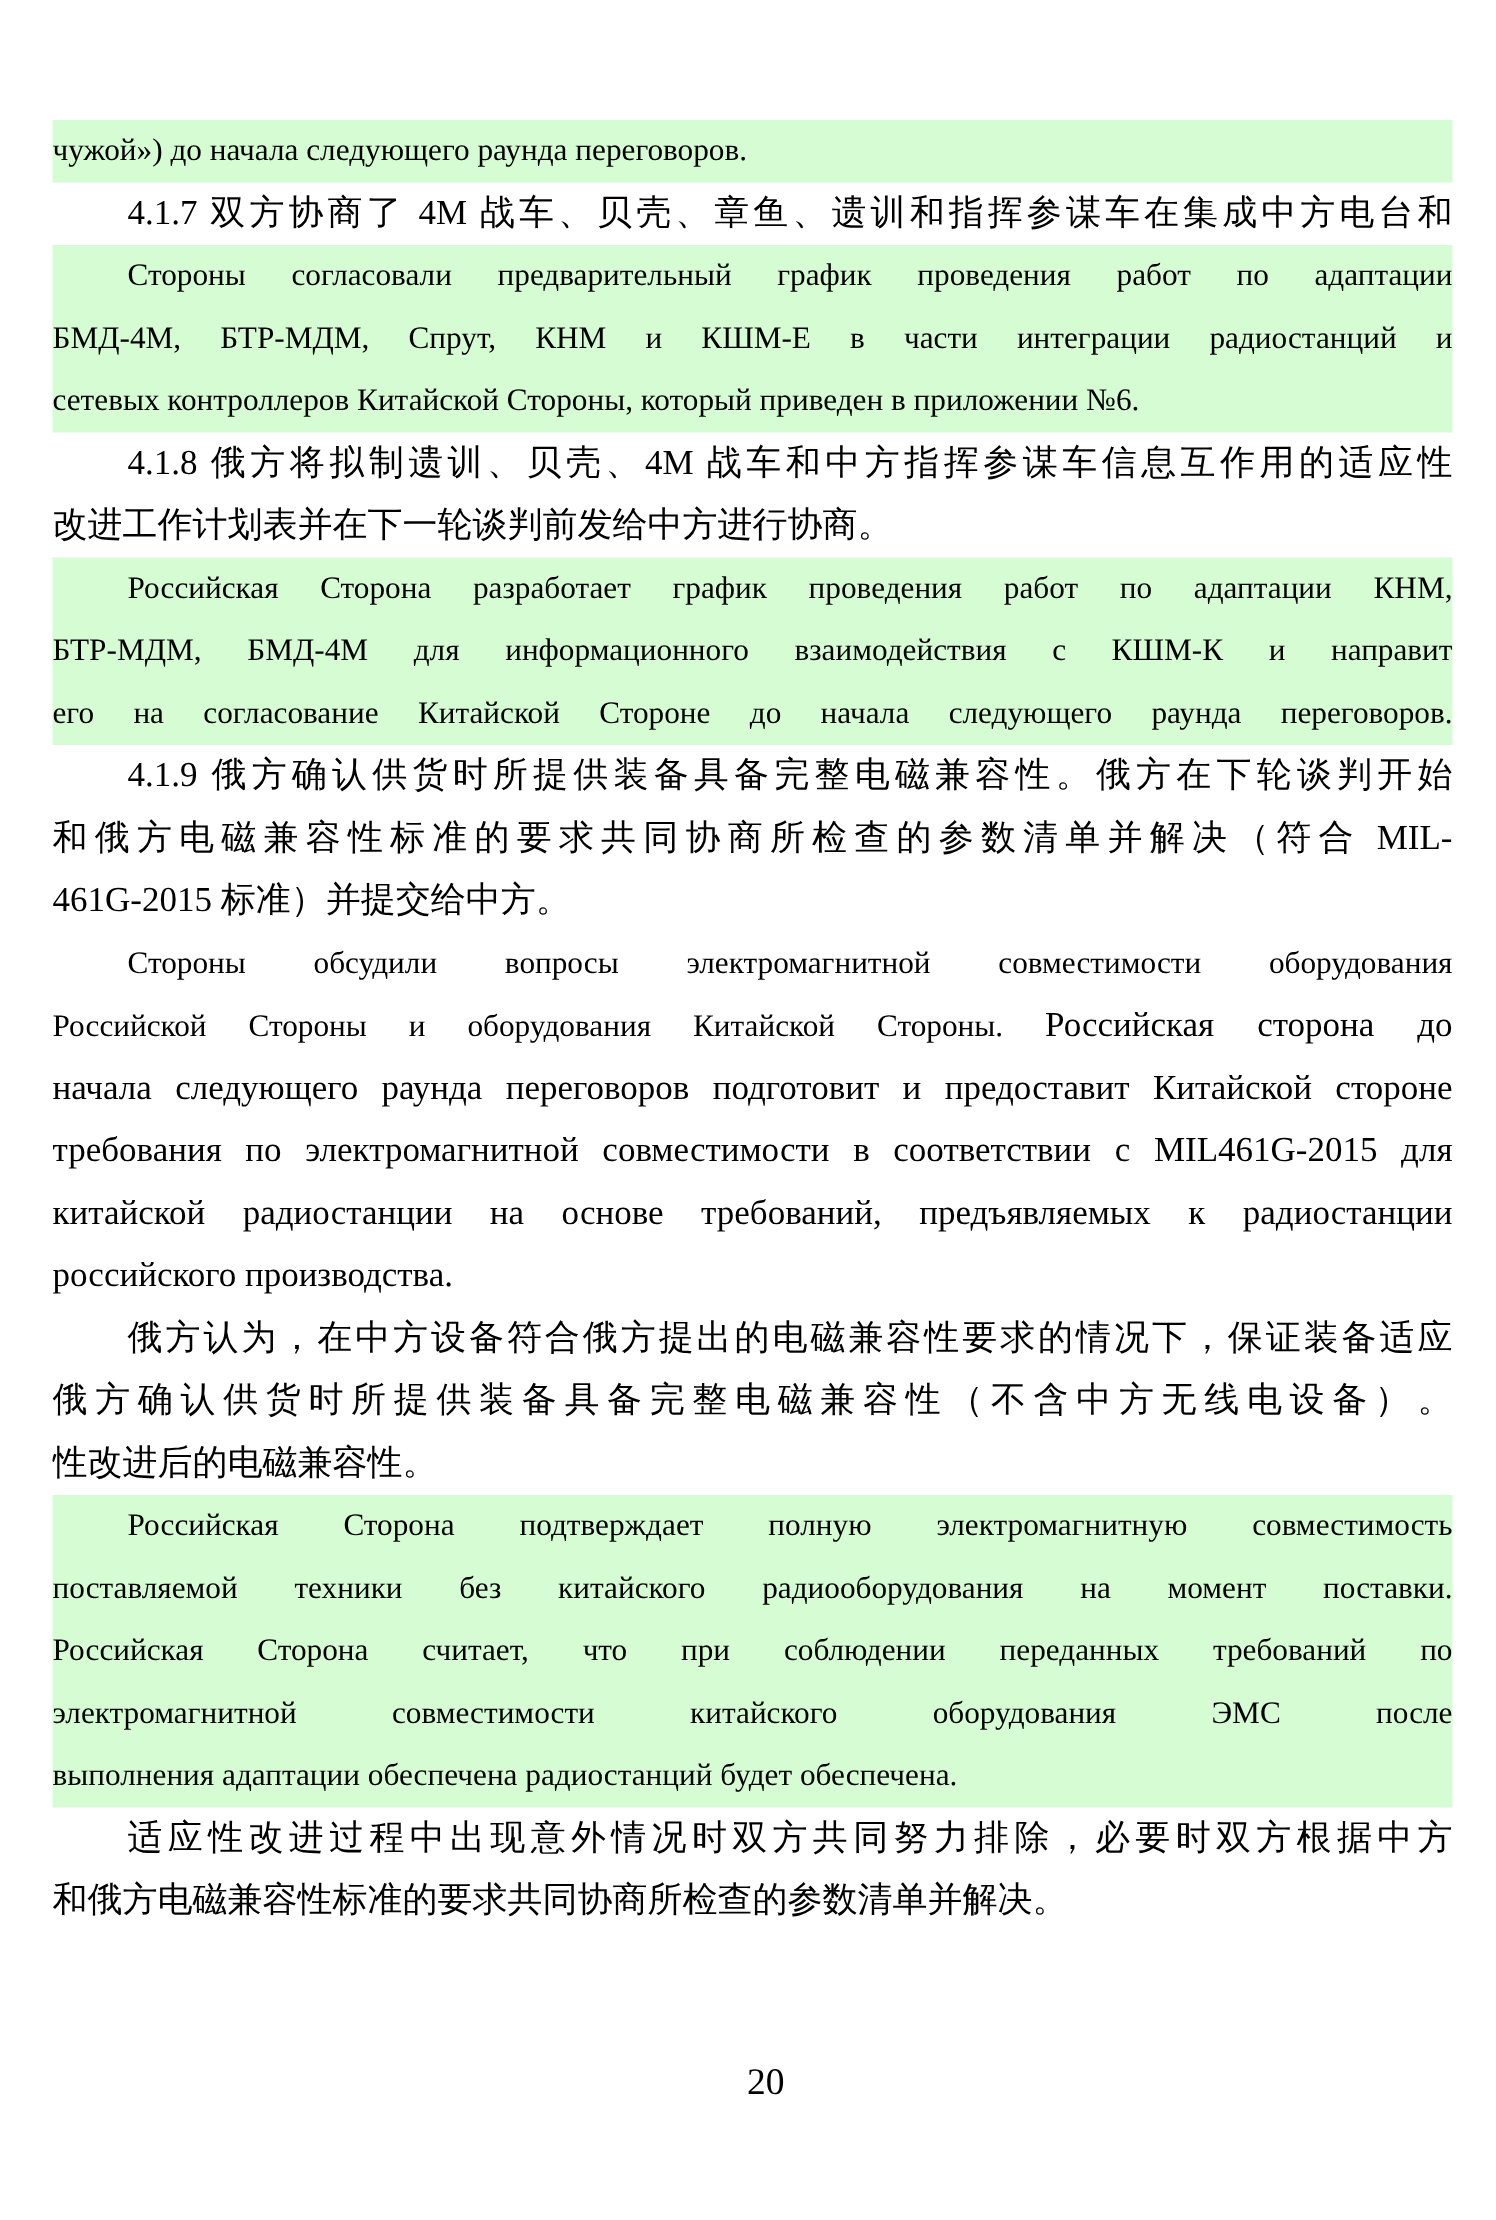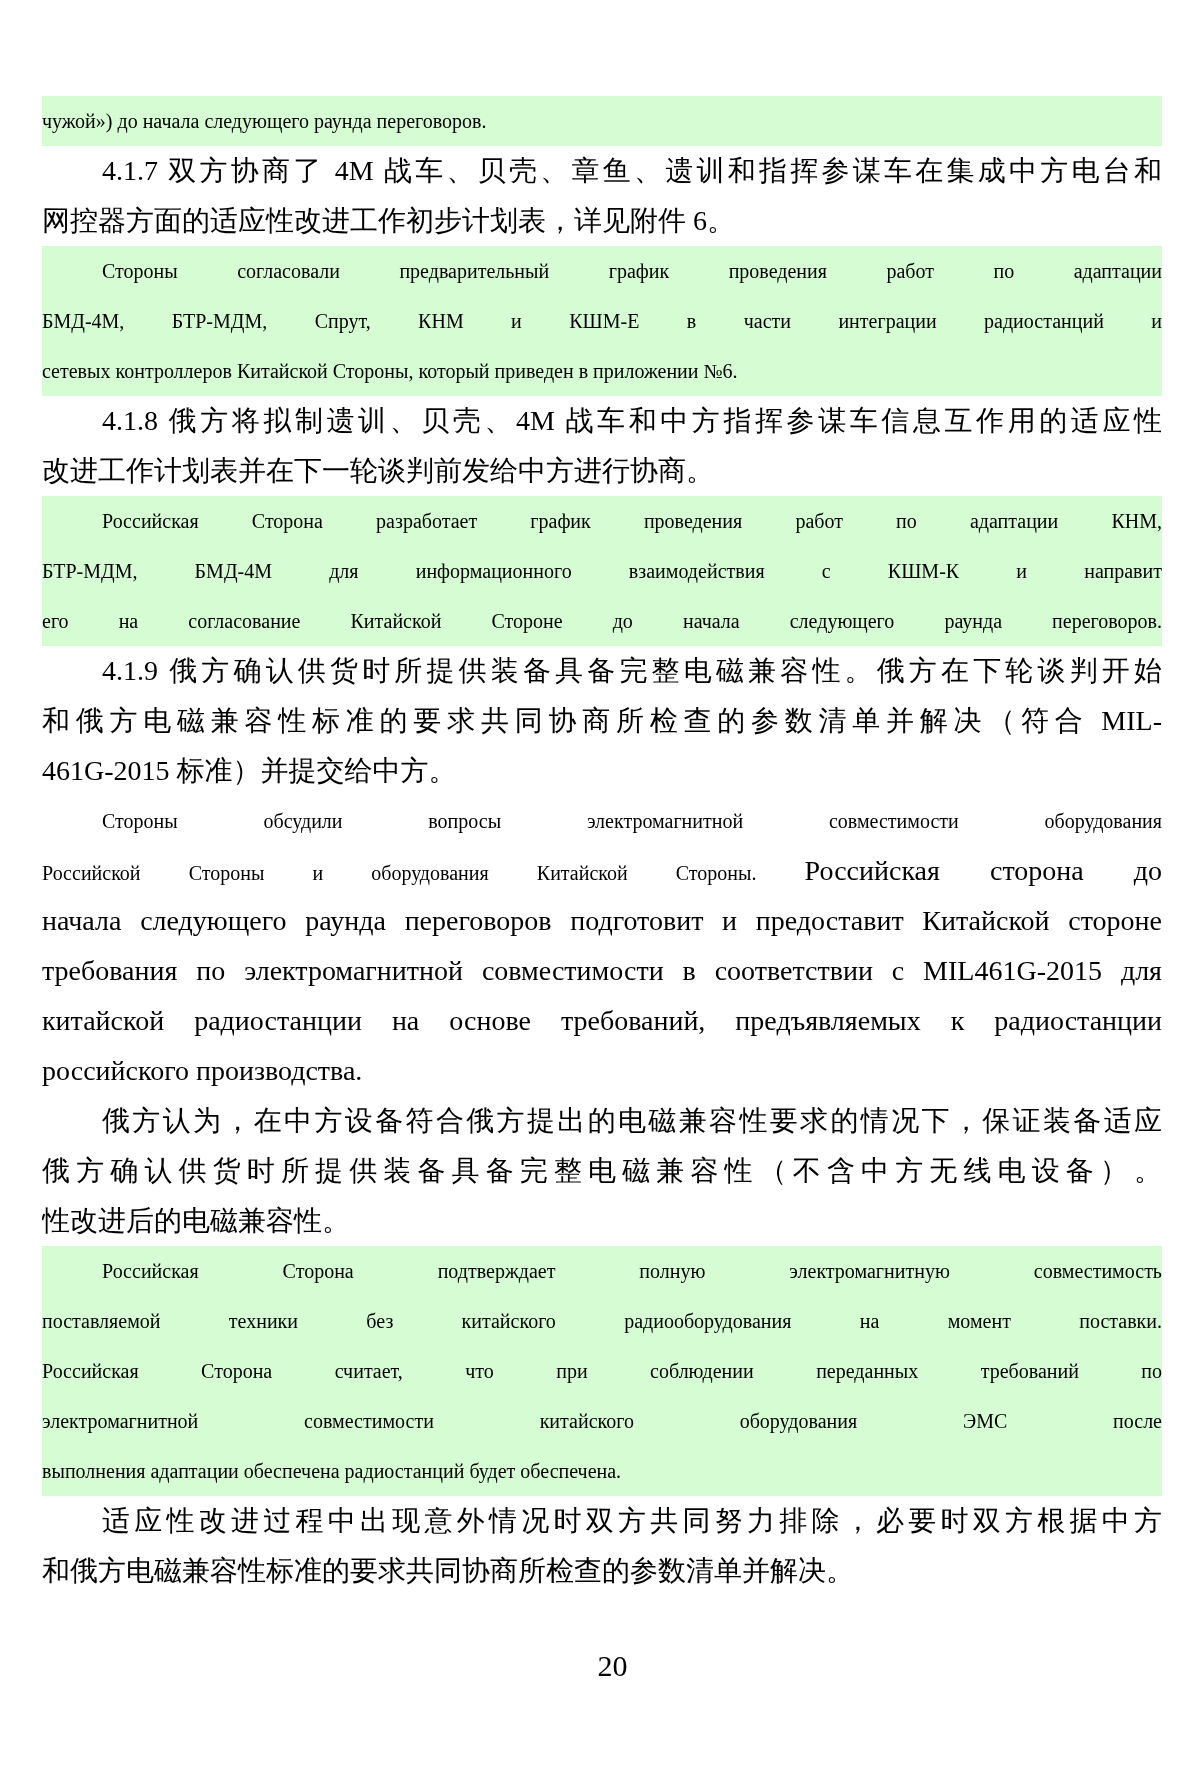--- a/index.html
+++ b/index.html
@@ -23,21 +23,21 @@
   .para.hl{background:var(--hl,#d6fcd3);}
   .line{
     height:50px;
     line-height:50px;
     text-align:justify;
     overflow:hidden;
   }
   .line.just{text-align-last:justify;}
   .ind .line:first-child{text-indent:60px;}
   .seg-zh{font-size:28px;}
-  .seg-ru-big{font-size:20px;}
+  .seg-ru-big{font-size:25px;}
   .seg-ru-small{font-size:28px;}
   .page-num{
     position:absolute;
     top:1646px;
     left:14px;
     width:100%;
     text-align:center;
     font-size:30px;
     line-height:40px;
   }
@@ -45,21 +45,20 @@
 </head>
 <body>
 
 <div class="page" style="--hl: #d6fcd3;">
   <div class="content">
       <div class="para hl">
         <div class="line"><span class="seg-ru-big">чужой») до начала следующего раунда переговоров.</span></div>
       </div>
       <div class="para ind">
         <div class="line just"><span class="seg-zh">4.1.7 双方协商了 4M 战车、贝壳、章鱼、遗训和指挥参谋车在集成中方电台和</span></div>
-        <div class="line"><span class="seg-zh">网控器方面的适应性改进工作初步计划表，详见附件 6。</span></div>
       </div>
       <div class="para hl ind">
         <div class="line just"><span class="seg-ru-big">Стороны согласовали предварительный график проведения работ по адаптации</span></div>
         <div class="line just"><span class="seg-ru-big">БМД-4М, БТР-МДМ, Спрут, КНМ  и КШМ-Е в части интеграции радиостанций и</span></div>
         <div class="line"><span class="seg-ru-big">сетевых контроллеров Китайской Стороны, который приведен в приложении №6.</span></div>
       </div>
       <div class="para ind">
         <div class="line just"><span class="seg-zh">4.1.8 俄方将拟制遗训、贝壳、4M 战车和中方指挥参谋车信息互作用的适应性</span></div>
         <div class="line"><span class="seg-zh">改进工作计划表并在下一轮谈判前发给中方进行协商。</span></div>
       </div>

